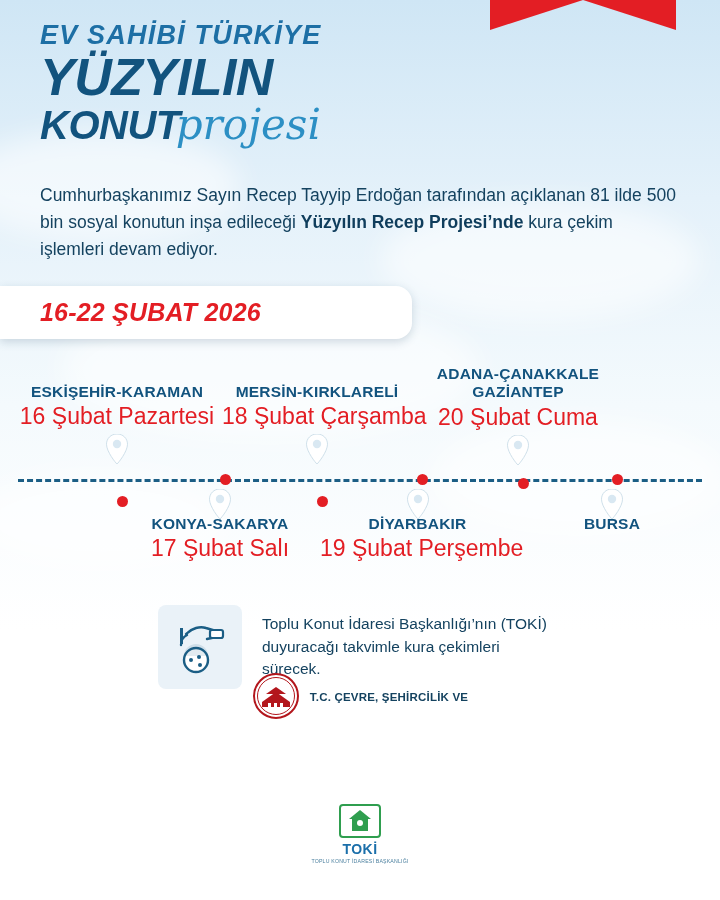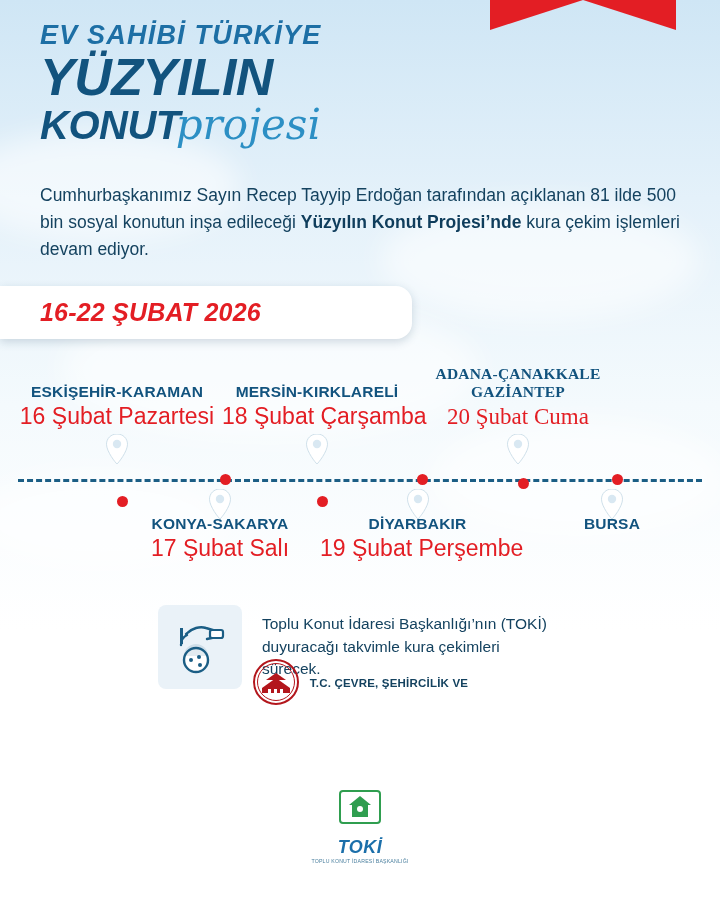--- a/index.html
+++ b/index.html
@@ -229,27 +229,26 @@
   .logo-block { display: flex; align-items: center; gap: 10px; }
   .ministry-text {
     font-size: 11.5px;
     font-weight: bold;
     color: #14425f;
     line-height: 1.35;
     letter-spacing: 0.2px;
   }
   .toki-block { text-align: center; }
   .toki-word {
-    font-size: 18px;
+    font-size: 14px;
     font-weight: bold;
     color: #1b6faa;
     letter-spacing: 0.5px;
     line-height: 1;
-    margin-top: 10px;
-    font-style: italic;
+    margin-top: 0;
   }
   .toki-sub {
     font-size: 5.2px;
     color: #4a7f9e;
     letter-spacing: 0.2px;
     margin-top: 2px;
   }
 </style>
 </head>
 <body>
@@ -269,21 +268,21 @@
   <div class="header">
     <div class="title-line1">EV SAHİBİ TÜRKİYE</div>
     <div class="title-line2">YÜZYILIN</div>
     <div class="title-line3">
       <span class="title-konut">KONUT</span>
       <span class="title-projesi">projesi</span>
     </div>
   </div>
 
   <div class="para">
-    <span>Cumhurbaşkanımız Sayın Recep Tayyip Erdoğan tarafından açıklanan 81 ilde 500 bin sosyal konutun inşa edileceği </span><b>Yüzyılın Konut Projesi’nde</b><span> kura çekim işlemleri devam ediyor.</span>
+    <span>Cumhurbaşkanımız Sayın Recep Tayyip Erdoğan tarafından açıklanan 81 ilde 500 bin sosyal konutun inşa edileceği </span><b>Yüzyılın Recep Projesi’nde</b><span> kura çekim işlemleri devam ediyor.</span>
   </div>
 
   <div class="date-card">
     <div class="date-line1">16-22 ŞUBAT 2026</div>
   </div>
 
   <div class="timeline">
     <div class="tl-axis"></div>
 
     <div class="tl-item top" style="left:12px; top:22px; width:210px;">
@@ -303,21 +302,21 @@
       <div class="tl-day">18 Şubat Çarşamba</div>
       <div class="pin">
         <svg width="22" height="30" viewBox="0 0 22 30">
             <path d="M11 0C5 0 0.5 4.4 0.5 10.2c0 7.3 9 18.6 10.5 19.8 1.5-1.2 10.5-12.5 10.5-19.8C21.5 4.4 17 0 11 0z" fill="#ffffff" stroke="#cfe0ea" stroke-width="1"></path>
             <circle cx="11" cy="10" r="4.2" fill="#d9e8f2"></circle>
           </svg>
       </div>
       <div class="dot" style="left:95px;"></div>
     </div>
 
-    <div class="tl-item top" style="left:418px; top:4px; width:200px;font-family:Liberation Serif, serif;">
+    <div class="tl-item top" style="left:418px; top:4px; width:200px;">
       <div class="tl-city">ADANA-ÇANAKKALE</div>
       <div class="tl-city">GAZİANTEP</div>
       <div class="tl-day">20 Şubat Cuma</div>
       <div class="pin">
         <svg width="22" height="30" viewBox="0 0 22 30">
             <path d="M11 0C5 0 0.5 4.4 0.5 10.2c0 7.3 9 18.6 10.5 19.8 1.5-1.2 10.5-12.5 10.5-19.8C21.5 4.4 17 0 11 0z" fill="#ffffff" stroke="#cfe0ea" stroke-width="1"></path>
             <circle cx="11" cy="10" r="4.2" fill="#d9e8f2"></circle>
           </svg>
       </div>
       <div class="dot" style="left:100px;"></div>

